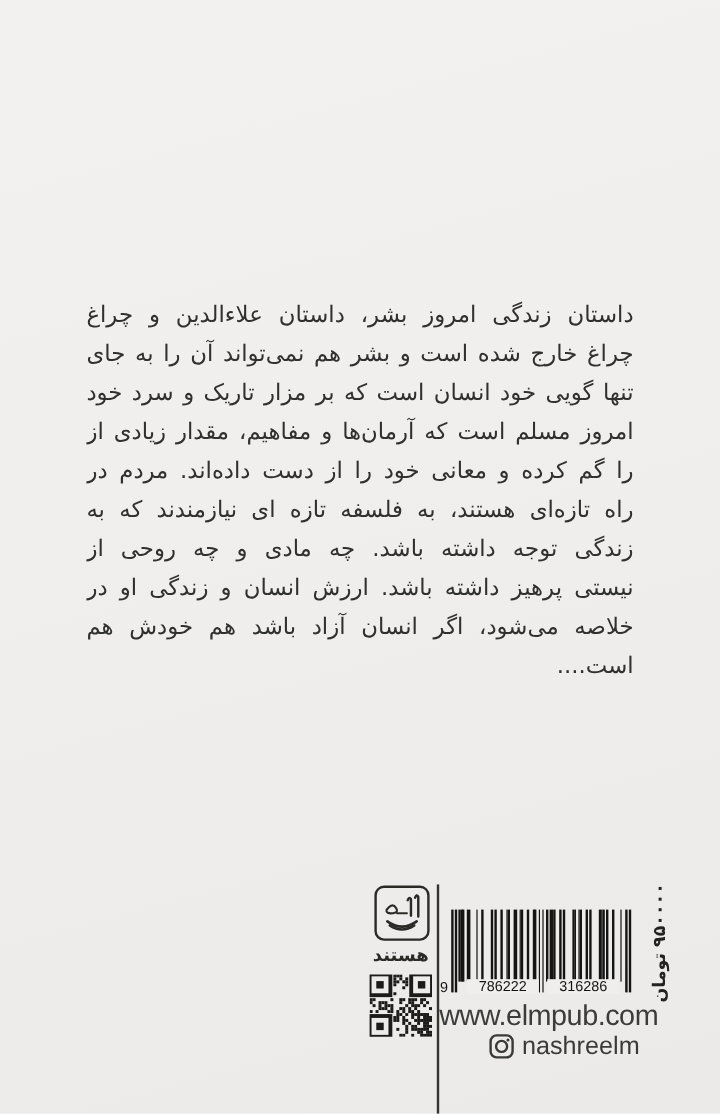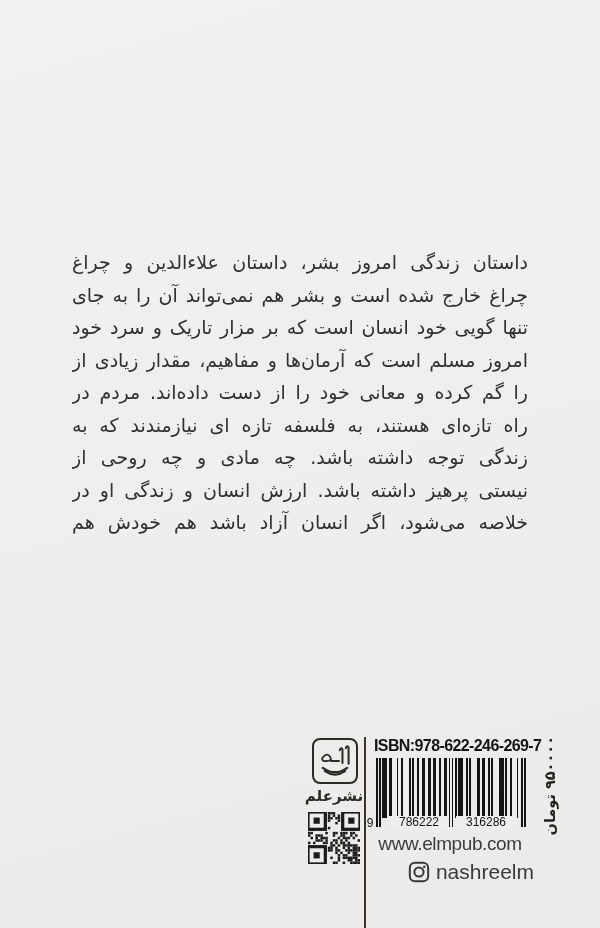--- a/index.html
+++ b/index.html
@@ -68,25 +68,25 @@
   .price{
     position:absolute;left:514px;top:764px;width:76px;height:20px;
     transform:rotate(-90deg);transform-origin:center center;
     direction:rtl;white-space:nowrap;text-align:center;
     font-size:14.5px;font-weight:bold;color:#23221f;
   }
   .website{
     position:absolute;left:366px;top:833px;width:168px;
     text-align:center;
     font-family:"Liberation Sans","DejaVu Sans",sans-serif;
-    font-size:19px;letter-spacing:-0.4px;color:#3c3c3c;
+    font-size:24px;letter-spacing:-0.4px;color:#3c3c3c;
   }
   .insta-row{
     position:absolute;left:366px;top:860px;width:168px;
-    display:flex;align-items:center;justify-content:flex-end;gap:6px;
+    display:flex;align-items:center;justify-content:center;gap:6px;padding-left:20px;
   }
   .insta-handle{
     font-family:"Liberation Sans","DejaVu Sans",sans-serif;
     font-size:21px;color:#3a3a3a;
   }
   svg{display:block;}
 </style>
 </head>
 <body>
 
@@ -95,35 +95,36 @@
   <div class="description" dir="rtl">
     <div class="desc-line">داستان زندگی امروز بشر، داستان علاءالدین و چراغ جادوست، غول از</div>
     <div class="desc-line">چراغ خارج شده است و بشر هم نمی‌تواند آن را به جای اولش برگرداند.</div>
     <div class="desc-line">تنها گویی خود انسان است که بر مزار تاریک و سرد خود آهسته می‌گرید.</div>
     <div class="desc-line">امروز مسلم است که آرمان‌ها و مفاهیم، مقدار زیادی از جذابیت خود</div>
     <div class="desc-line">را گم کرده و معانی خود را از دست داده‌اند. مردم در جستجوی</div>
     <div class="desc-line">راه تازه‌ای هستند، به فلسفه تازه ای نیازمندند که به اولویت‌های</div>
     <div class="desc-line">زندگی توجه داشته باشد. چه مادی و چه روحی از الویت‌های مرگ و</div>
     <div class="desc-line">نیستی پرهیز داشته باشد. ارزش انسان و زندگی او در آزادی وی</div>
     <div class="desc-line">خلاصه می‌شود، اگر انسان آزاد باشد هم خودش هم حیاتش با ارزش</div>
+    <div class="desc-line last">است....</div>
   </div>
 
   <div class="divider"></div>
 
   <div class="logo-box">
     <svg width="38" height="38" viewBox="0 0 56 56" fill="none" stroke="#2b2a27" stroke-width="3" stroke-linecap="round">
       <path d="M35 12 q2 -5 4 -1 l0 20"></path>
       <path d="M44 9 q2 -5 4 -1 l0 24"></path>
       <path d="M9 24 q7 -10 12 -2 q3 5 -4 6 q-9 1 -8 -4 z" stroke-width="2.6"></path>
       <path d="M22 28 h12" stroke-width="2.6"></path>
       <path d="M10 38 q18 13 36 0" stroke-width="3.2"></path>
       <path d="M13 43 q15 10 30 0" stroke-width="3.2"></path>
     </svg>
   </div>
-  <div class="logo-label">نشرعلم</div>
+  <div class="logo-label">هستند</div>
 
   <svg class="qr" viewBox="0 0 42 42" fill="#1c1b19">
 
     <g>
       <rect x="0" y="0" width="14" height="14" fill="none" stroke="#1c1b19" stroke-width="2.6"></rect>
       <rect x="4.5" y="4.5" width="5" height="5"></rect>
       <rect x="28" y="0" width="14" height="14" fill="none" stroke="#1c1b19" stroke-width="2.6"></rect>
       <rect x="32.5" y="4.5" width="5" height="5"></rect>
       <rect x="0" y="28" width="14" height="14" fill="none" stroke="#1c1b19" stroke-width="2.6"></rect>
       <rect x="4.5" y="32.5" width="5" height="5"></rect>
@@ -244,21 +245,20 @@
         <rect x="20" y="40" width="2" height="2"></rect>
         <rect x="22" y="40" width="2" height="2"></rect>
         <rect x="28" y="40" width="2" height="2"></rect>
         <rect x="34" y="40" width="2" height="2"></rect>
         <rect x="36" y="40" width="2" height="2"></rect>
         <rect x="38" y="40" width="2" height="2"></rect>
         <rect x="40" y="40" width="2" height="2"></rect>
       </g>
   </svg>
 
-  <div class="isbn-label">ISBN:978-622-246-269-7</div>
   <div class="barcode">
     <div id="barcode-bars">
         <div class="bar guard" style="left: 0%; width: 1.10263%;"></div>
         <div class="bar guard" style="left: 2.10526%; width: 1.10263%;"></div>
         <div class="bar" style="left: 4.21053%; width: 1.10263%;"></div>
         <div class="bar" style="left: 5.26316%; width: 1.10263%;"></div>
         <div class="bar" style="left: 6.31579%; width: 1.10263%;"></div>
         <div class="bar" style="left: 8.42105%; width: 1.10263%;"></div>
         <div class="bar" style="left: 9.47368%; width: 1.10263%;"></div>
         <div class="bar" style="left: 13.6842%; width: 1.10263%;"></div>

